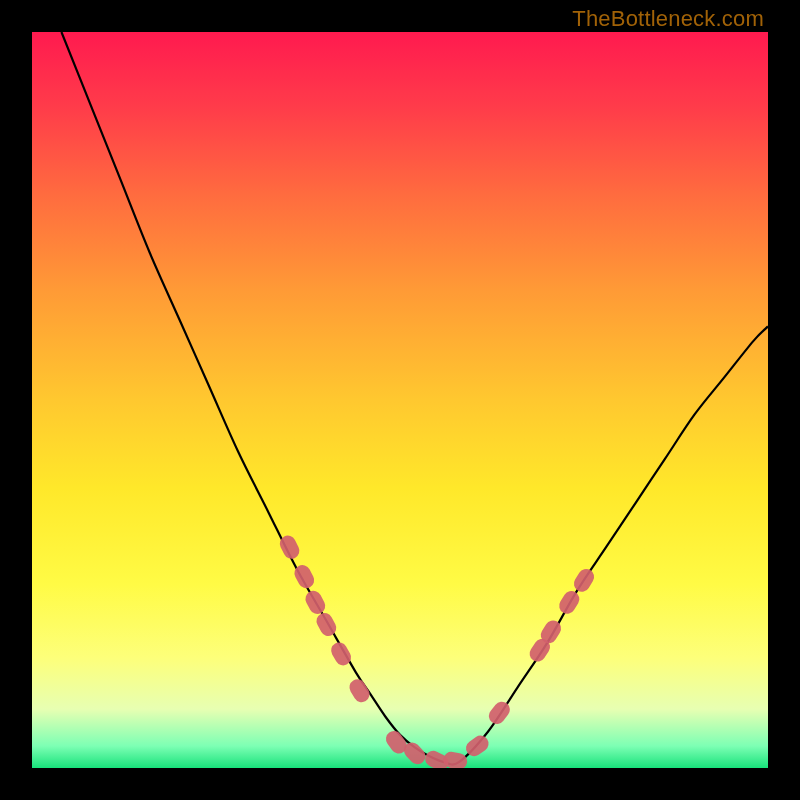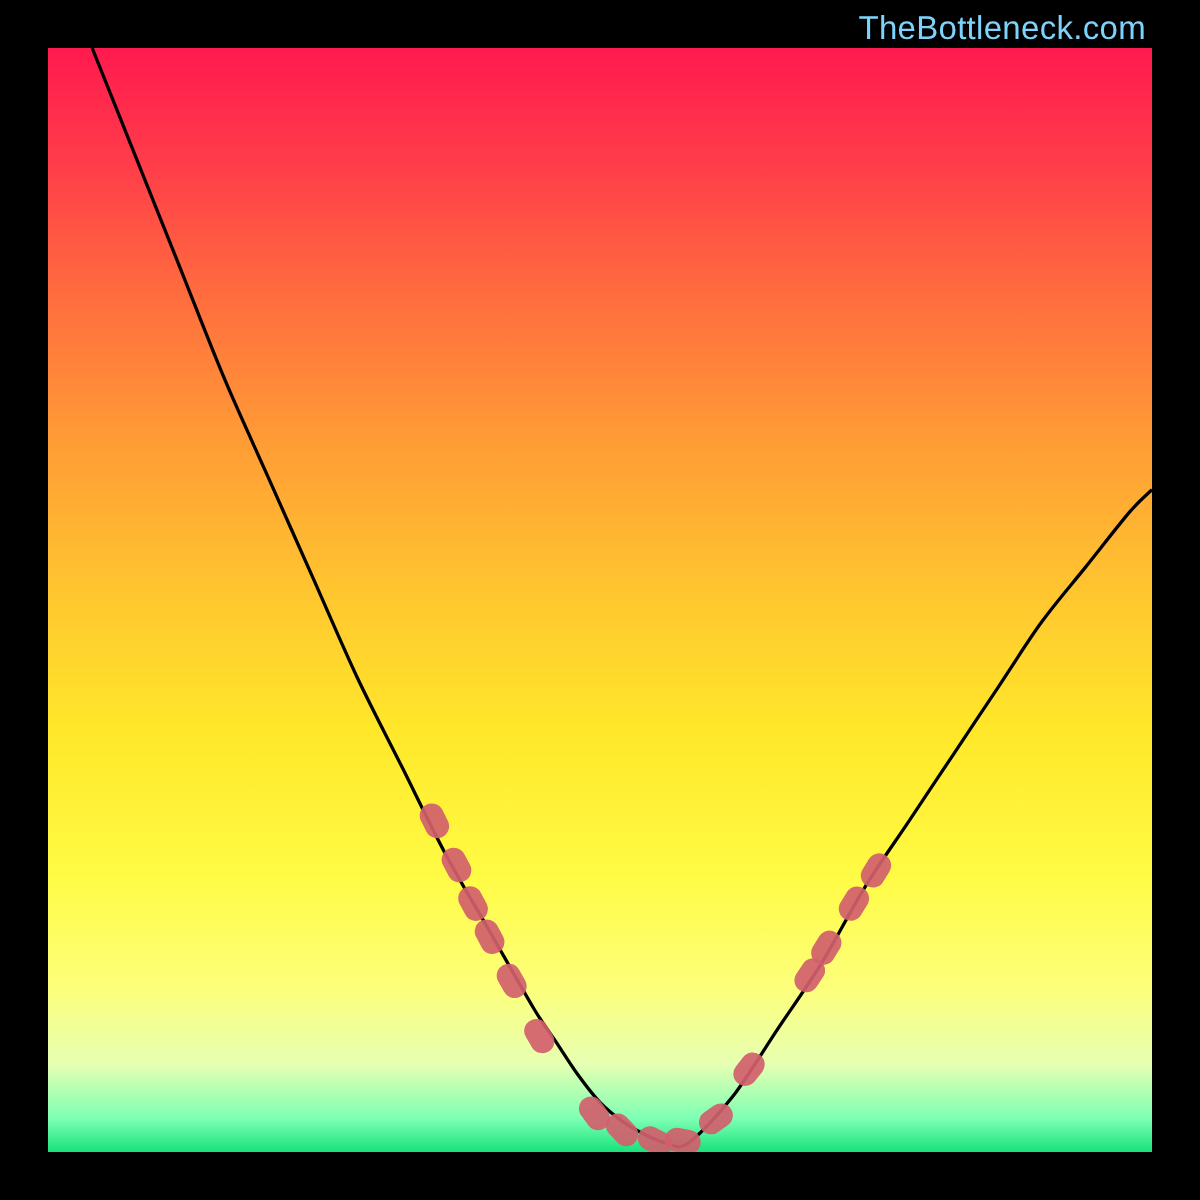--- a/index.html
+++ b/index.html
@@ -29,21 +29,21 @@
       #e7ffb2 92%,
       #7dffb4 97%,
       #18e27b 100%
     );
     overflow: hidden;
   }
   .attrib {
     position: absolute;
     top: 6px;
     right: 36px;
-    color: #7dd3fc;
+    color: #a16207;
     font-size: 22px;
     letter-spacing: 0.2px;
     user-select: none;
   }
   svg {
     position: absolute;
     left: 0;
     top: 0;
   }
 </style>

